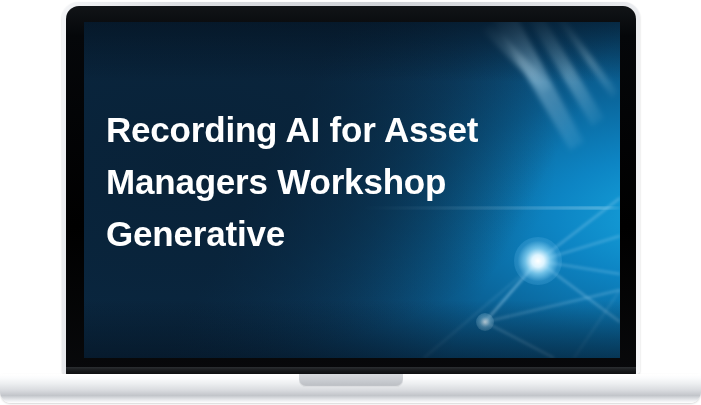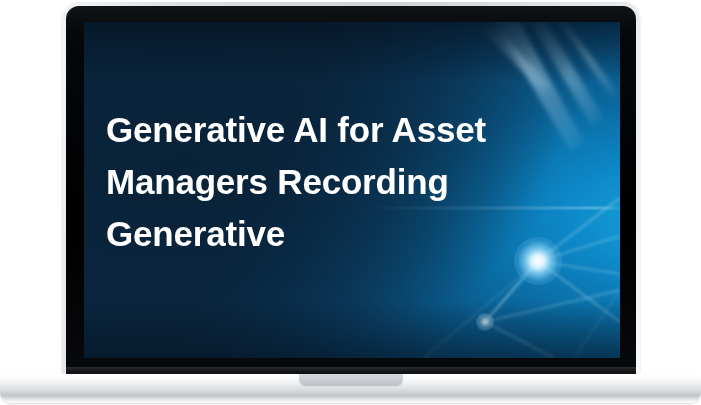--- a/index.html
+++ b/index.html
@@ -239,22 +239,22 @@
       </g>
     </svg>
 
     <div class="glow-node"></div>
     <div class="glow-node-2"></div>
 
     <div class="screen-top-shade"></div>
     <div class="screen-bottom-shade"></div>
 
     <div class="title-block">
-      <div class="title-line">Generative AI for Asset</div>
-      <div class="title-line">Managers Recording</div>
+      <div class="title-line">Recording AI for Asset</div>
+      <div class="title-line">Managers Workshop</div>
       <div class="title-line">Generative</div>
     </div>
   </div>
 
   <div class="hinge-strip"></div>
   <div class="laptop-base">
     <div class="base-top-line"></div>
   </div>
   <div class="base-notch"></div>
 

